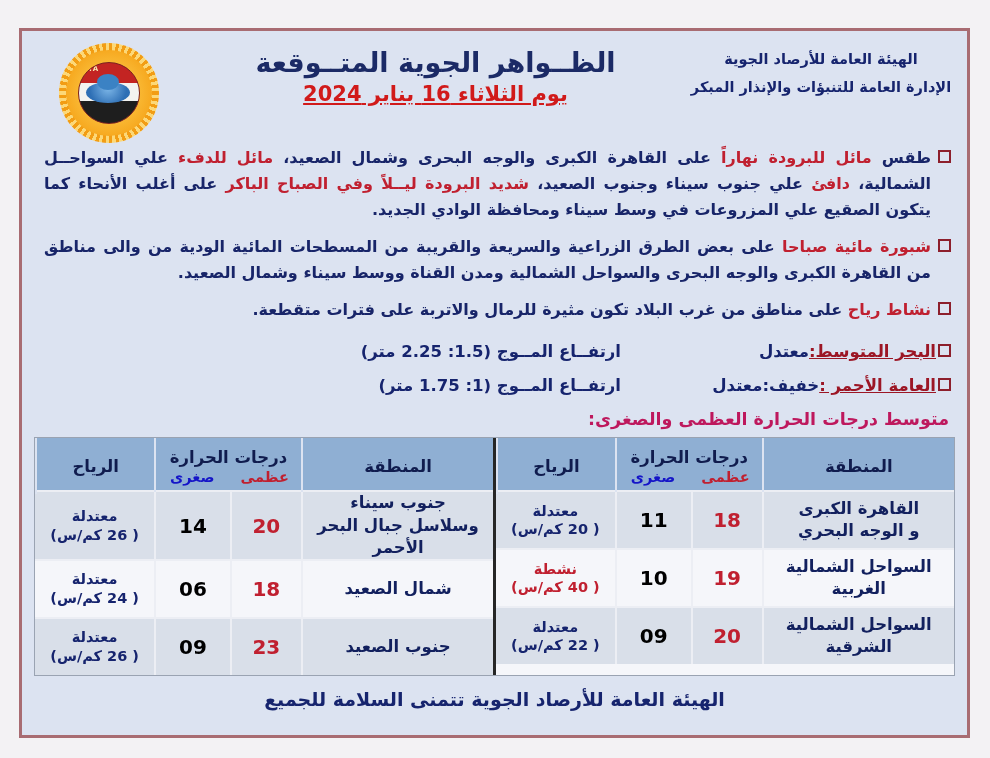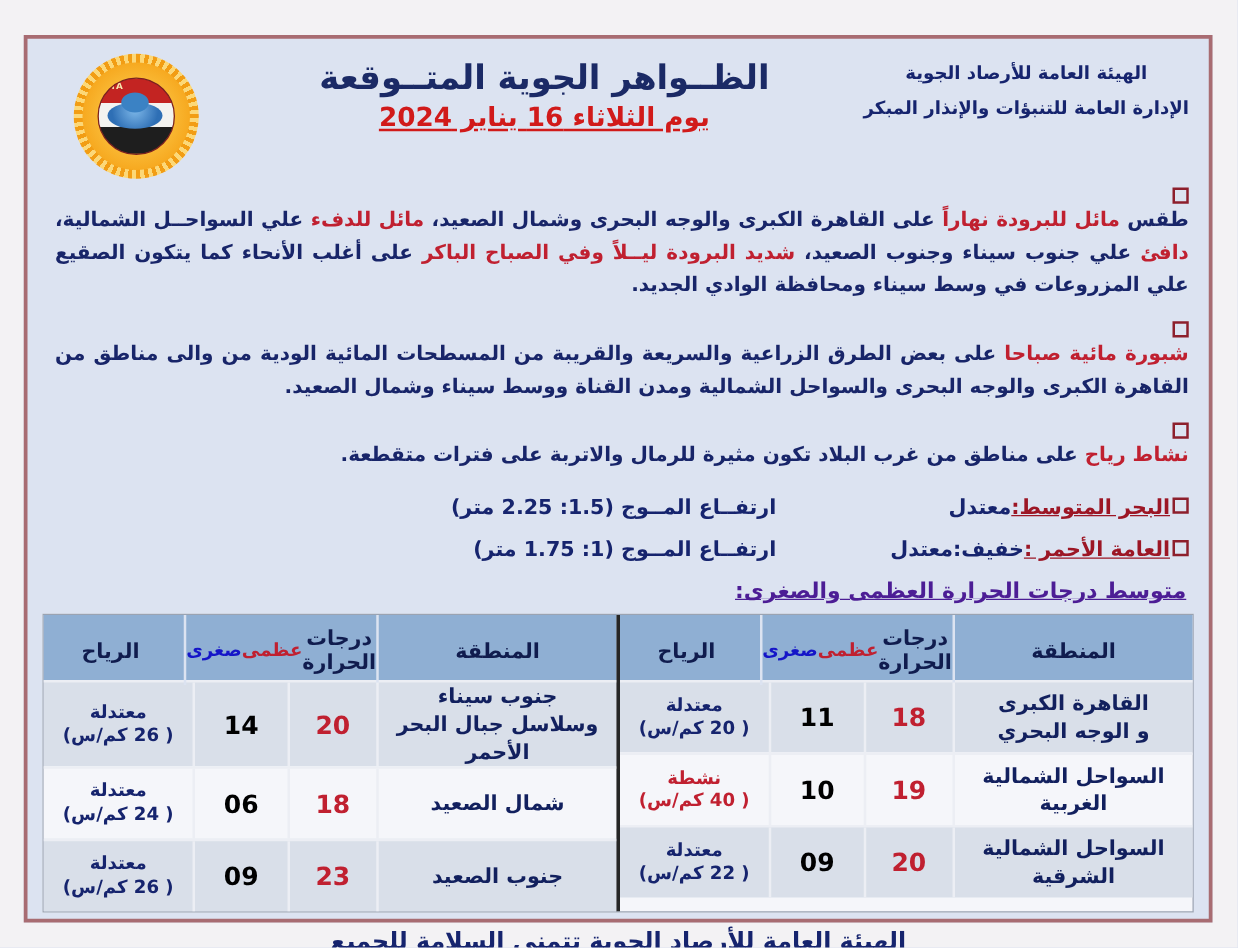--- a/index.html
+++ b/index.html
@@ -51,21 +51,21 @@
     content:""; position:absolute; top:-8px; right:11px; width:22px; height:16px;
     background:#3b82c4; border-radius:50%;
   }
   .ema-text {
     position:absolute; top:2px; width:100%; text-align:left;
     color:#f7e9b0; font-size:7px; font-weight:bold; letter-spacing:1px;
   }
 
   
   .bullets { padding:4px 4px 0 10px; }
-  .bullet { display:flex; margin-bottom:11px;flex-direction:column; }
+  .bullet { display:flex; margin-bottom:11px; }
   .sq {
     flex:0 0 13px; width:13px; height:13px; margin-top:5px; margin-left:7px;
     border:2.5px solid #8d1f2c; background:transparent;
   }
   .btext {
     color:#182569; font-weight:bold; font-size:16px; line-height:1.62;
     text-align:justify;
   }
   .red { color:#c02030; }
 
@@ -75,22 +75,22 @@
   .sea-right { width:330px; display:flex; align-items:baseline; }
   .sea-right .sq { margin-top:3px; margin-left:2px; }
   .sea-label {
     color:#9c1625; font-weight:bold; font-size:16.5px;
     text-decoration:underline;
   }
   .sea-state { color:#16246e; font-weight:bold; font-size:16.5px; }
   .sea-wave { color:#16246e; font-weight:bold; font-size:16.5px; }
 
   .temps-heading {
-    color:#4c1d95; font-weight:bold; font-size:17.5px;
-    text-decoration:underline; padding:0 6px 8px 0;
+    color:#be185d; font-weight:bold; font-size:17.5px;
+    padding:0 6px 8px 0;
   }
 
   
   .temp-table {
     display:flex; direction:rtl; border:1px solid #9aa3b2;
     background:#f5f6fa;
   }
   .half { flex:1; }
   .divider { flex:0 0 2.5px; background:#262626; }
   .trow { display:flex; direction:rtl; border-top:2.5px solid #eceef4; }
@@ -100,21 +100,21 @@
   .cell {
     display:flex; flex-direction:column; justify-content:center; align-items:center;
     text-align:center; min-height:56px; border-left:2.5px solid #eceef4;
   }
   .trow.hdr .cell { border-left:2.5px solid #dce3f1;text-align:center; }
   .cell:last-child { border-left:none; }
   .c-region { flex:0 0 42%; }
   .c-max { flex:0 0 15.5%; }
   .c-min { flex:0 0 16.5%; }
   .c-wind { flex:0 0 26%; }
-  .c-temps { flex:0 0 32%; display:flex; flex-direction:row; justify-content:center; }
+  .c-temps { flex:0 0 32%; display:flex; flex-direction:column; justify-content:center; }
   .hdr-txt { color:#101c4e; font-weight:bold; font-size:16.5px; }
   .sub-row { display:flex; direction:rtl; width:100%; margin-top:2px; }
   .sub-row span { flex:1; font-weight:bold; font-size:14.5px; }
   .sub-max { color:#c02030; }
   .sub-min { color:#1515c8; }
   .region { color:#12205e; font-weight:bold; font-size:16.5px; line-height:1.35; white-space:pre-line; }
   .vmax { color:#c02030; font-weight:bold; font-size:20px; }
   .vmin { color:#000000; font-weight:bold; font-size:20px; }
   .wind-name { color:#16246e; font-weight:bold; font-size:14.5px; line-height:1.3; }
   .wind-speed { color:#16246e; font-weight:bold; font-size:14.5px; line-height:1.3; }

